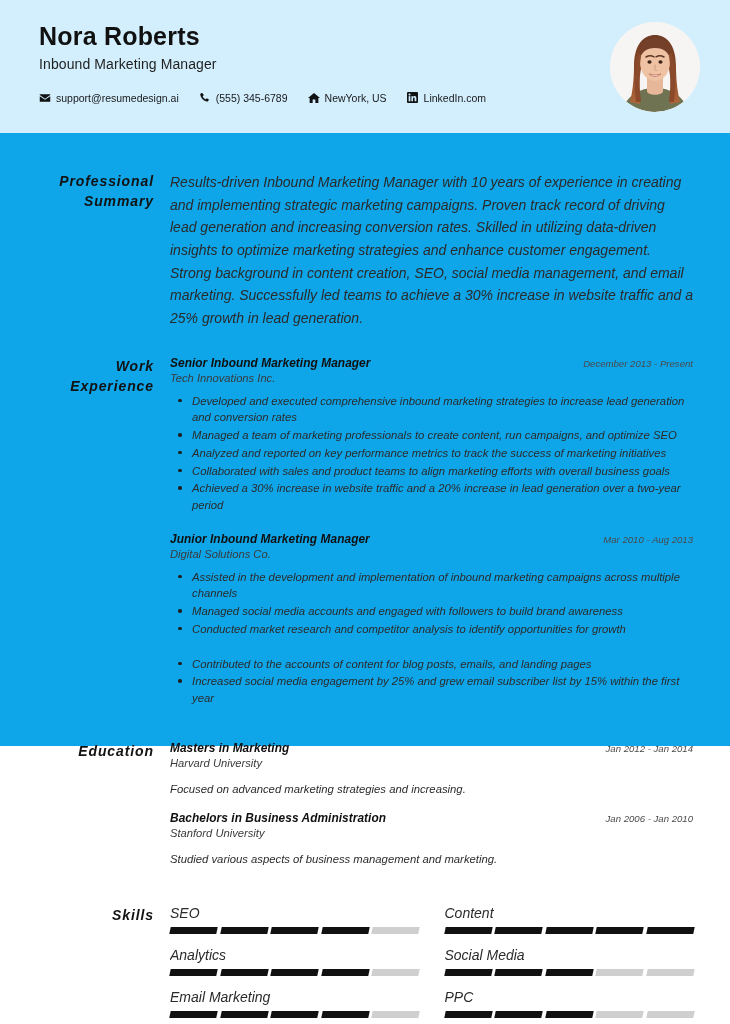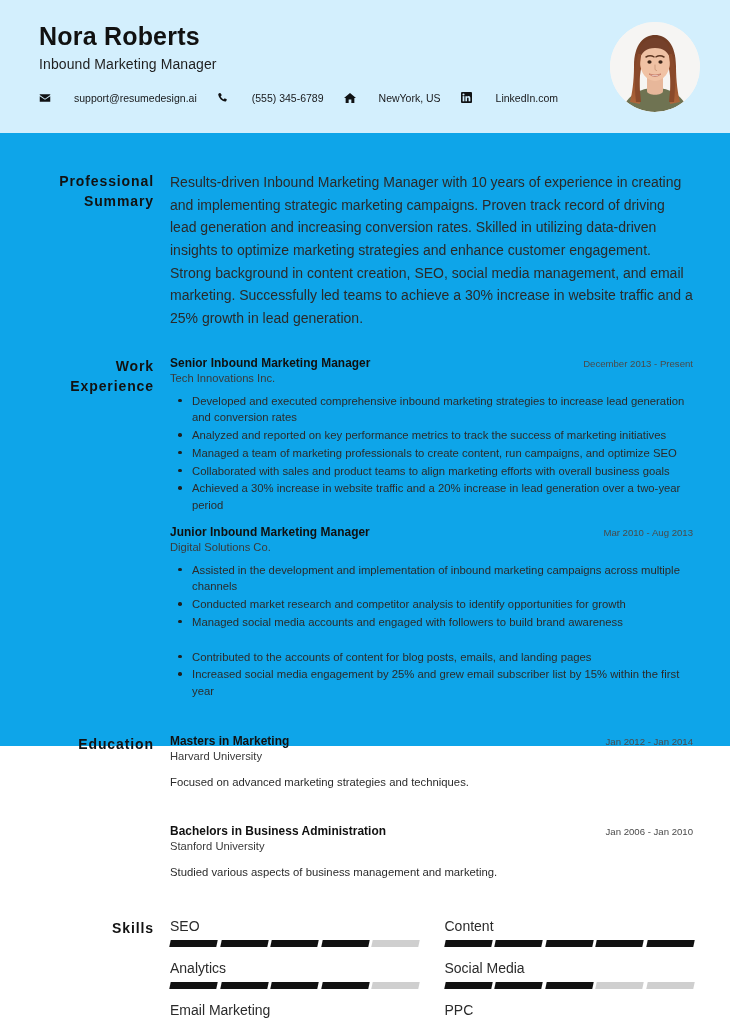--- a/index.html
+++ b/index.html
@@ -48,21 +48,21 @@
     display: flex;
     align-items: center;
     margin-top: 20px;
     gap: 20px;
     flex-wrap: nowrap;
   }
 
   .contact-item {
     display: flex;
     align-items: center;
-    gap: 23px;
+    gap: 5px;
     font-size: 10.5px;
     color: #17181a;
     white-space: nowrap;
   }
 
   .contact-item .ico {
     display: inline-flex;
     align-items: center;
     justify-content: center;
     width: 12px;
@@ -85,20 +85,21 @@
   .avatar svg { display: block; width: 100%; height: 100%; }
 
   
   .body {
     padding: 0 37px 0 39px;
   }
 
   .section {
     display: flex;
     align-items: flex-start;
+    font-style: italic;
   }
 
   .sec-label {
     width: 131px;
     flex: none;
     text-align: right;
     padding-right: 16px;
     font-size: 14px;
     font-weight: bold;
     letter-spacing: 0.9px;
@@ -117,21 +118,21 @@
     font-size: 14px;
     line-height: 1.62;
     color: #2a2a2a;
     text-align: left;
   }
 
   
   .sec-work { margin-top: 26px; }
 
   .entry { margin-bottom: 0; }
-  .entry + .entry { margin-top: 11px; }
+  .entry + .entry { margin-top: 18px; }
 
   .entry-head {
     display: flex;
     align-items: baseline;
     justify-content: space-between;
     gap: 28px;
   }
 
   .entry-title {
     font-size: 11.9px;
@@ -175,21 +176,21 @@
     width: 3.5px;
     height: 3.5px;
     border-radius: 50%;
     background: #1f1f1f;
   }
 
   .bullets li.spacer-before { margin-top: 18px; }
 
   
   .sec-edu { margin-top: 33px; }
-  .edu-entry + .edu-entry { margin-top: 34px; }
+  .edu-entry + .edu-entry { margin-top: 14px; }
   .edu-desc {
     font-size: 11.3px;
     color: #2b2b2b;
     margin-top: 12px;
     line-height: 1.45;
   }
 
   
   .sec-skills { margin-top: 37px; }
 
@@ -329,53 +330,53 @@
       <div class="sec-label">Work Experience</div>
       <div class="sec-content" id="work-entries">
           <div class="entry">
             <div class="entry-head">
               <div class="entry-title">Senior Inbound Marketing Manager</div>
               <div class="entry-date">December 2013 - Present</div>
             </div>
             <div class="entry-org">Tech Innovations Inc.</div>
             <ul class="bullets">
               <li>Developed and executed comprehensive inbound marketing strategies to increase lead generation and conversion rates</li>
+              <li>Managed a team of marketing professionals to create content, run campaigns, and optimize SEO</li>
               <li>Analyzed and reported on key performance metrics to track the success of marketing initiatives</li>
-              <li>Managed a team of marketing professionals to create content, run campaigns, and optimize SEO</li>
               <li>Collaborated with sales and product teams to align marketing efforts with overall business goals</li>
               <li>Achieved a 30% increase in website traffic and a 20% increase in lead generation over a two-year period</li>
             </ul>
           </div>
           <div class="entry">
             <div class="entry-head">
               <div class="entry-title">Junior Inbound Marketing Manager</div>
               <div class="entry-date">Mar 2010 - Aug 2013</div>
             </div>
             <div class="entry-org">Digital Solutions Co.</div>
             <ul class="bullets">
               <li>Assisted in the development and implementation of inbound marketing campaigns across multiple channels</li>
+              <li>Managed social media accounts and engaged with followers to build brand awareness</li>
               <li>Conducted market research and competitor analysis to identify opportunities for growth</li>
-              <li>Managed social media accounts and engaged with followers to build brand awareness</li>
               <li class="spacer-before">Contributed to the accounts of content for blog posts, emails, and landing pages</li>
               <li>Increased social media engagement by 25% and grew email subscriber list by 15% within the first year</li>
             </ul>
           </div>
         </div>
     </div>
 
     <div class="section sec-edu">
       <div class="sec-label">Education</div>
       <div class="sec-content" id="edu-entries">
           <div class="edu-entry">
             <div class="entry-head">
               <div class="entry-title">Masters in Marketing</div>
               <div class="entry-date">Jan 2012 - Jan 2014</div>
             </div>
             <div class="entry-org">Harvard University</div>
-            <div class="edu-desc">Focused on advanced marketing strategies and techniques.</div>
+            <div class="edu-desc">Focused on advanced marketing strategies and increasing.</div>
           </div>
           <div class="edu-entry">
             <div class="entry-head">
               <div class="entry-title">Bachelors in Business Administration</div>
               <div class="entry-date">Jan 2006 - Jan 2010</div>
             </div>
             <div class="entry-org">Stanford University</div>
             <div class="edu-desc">Studied various aspects of business management and marketing.</div>
           </div>
         </div>

